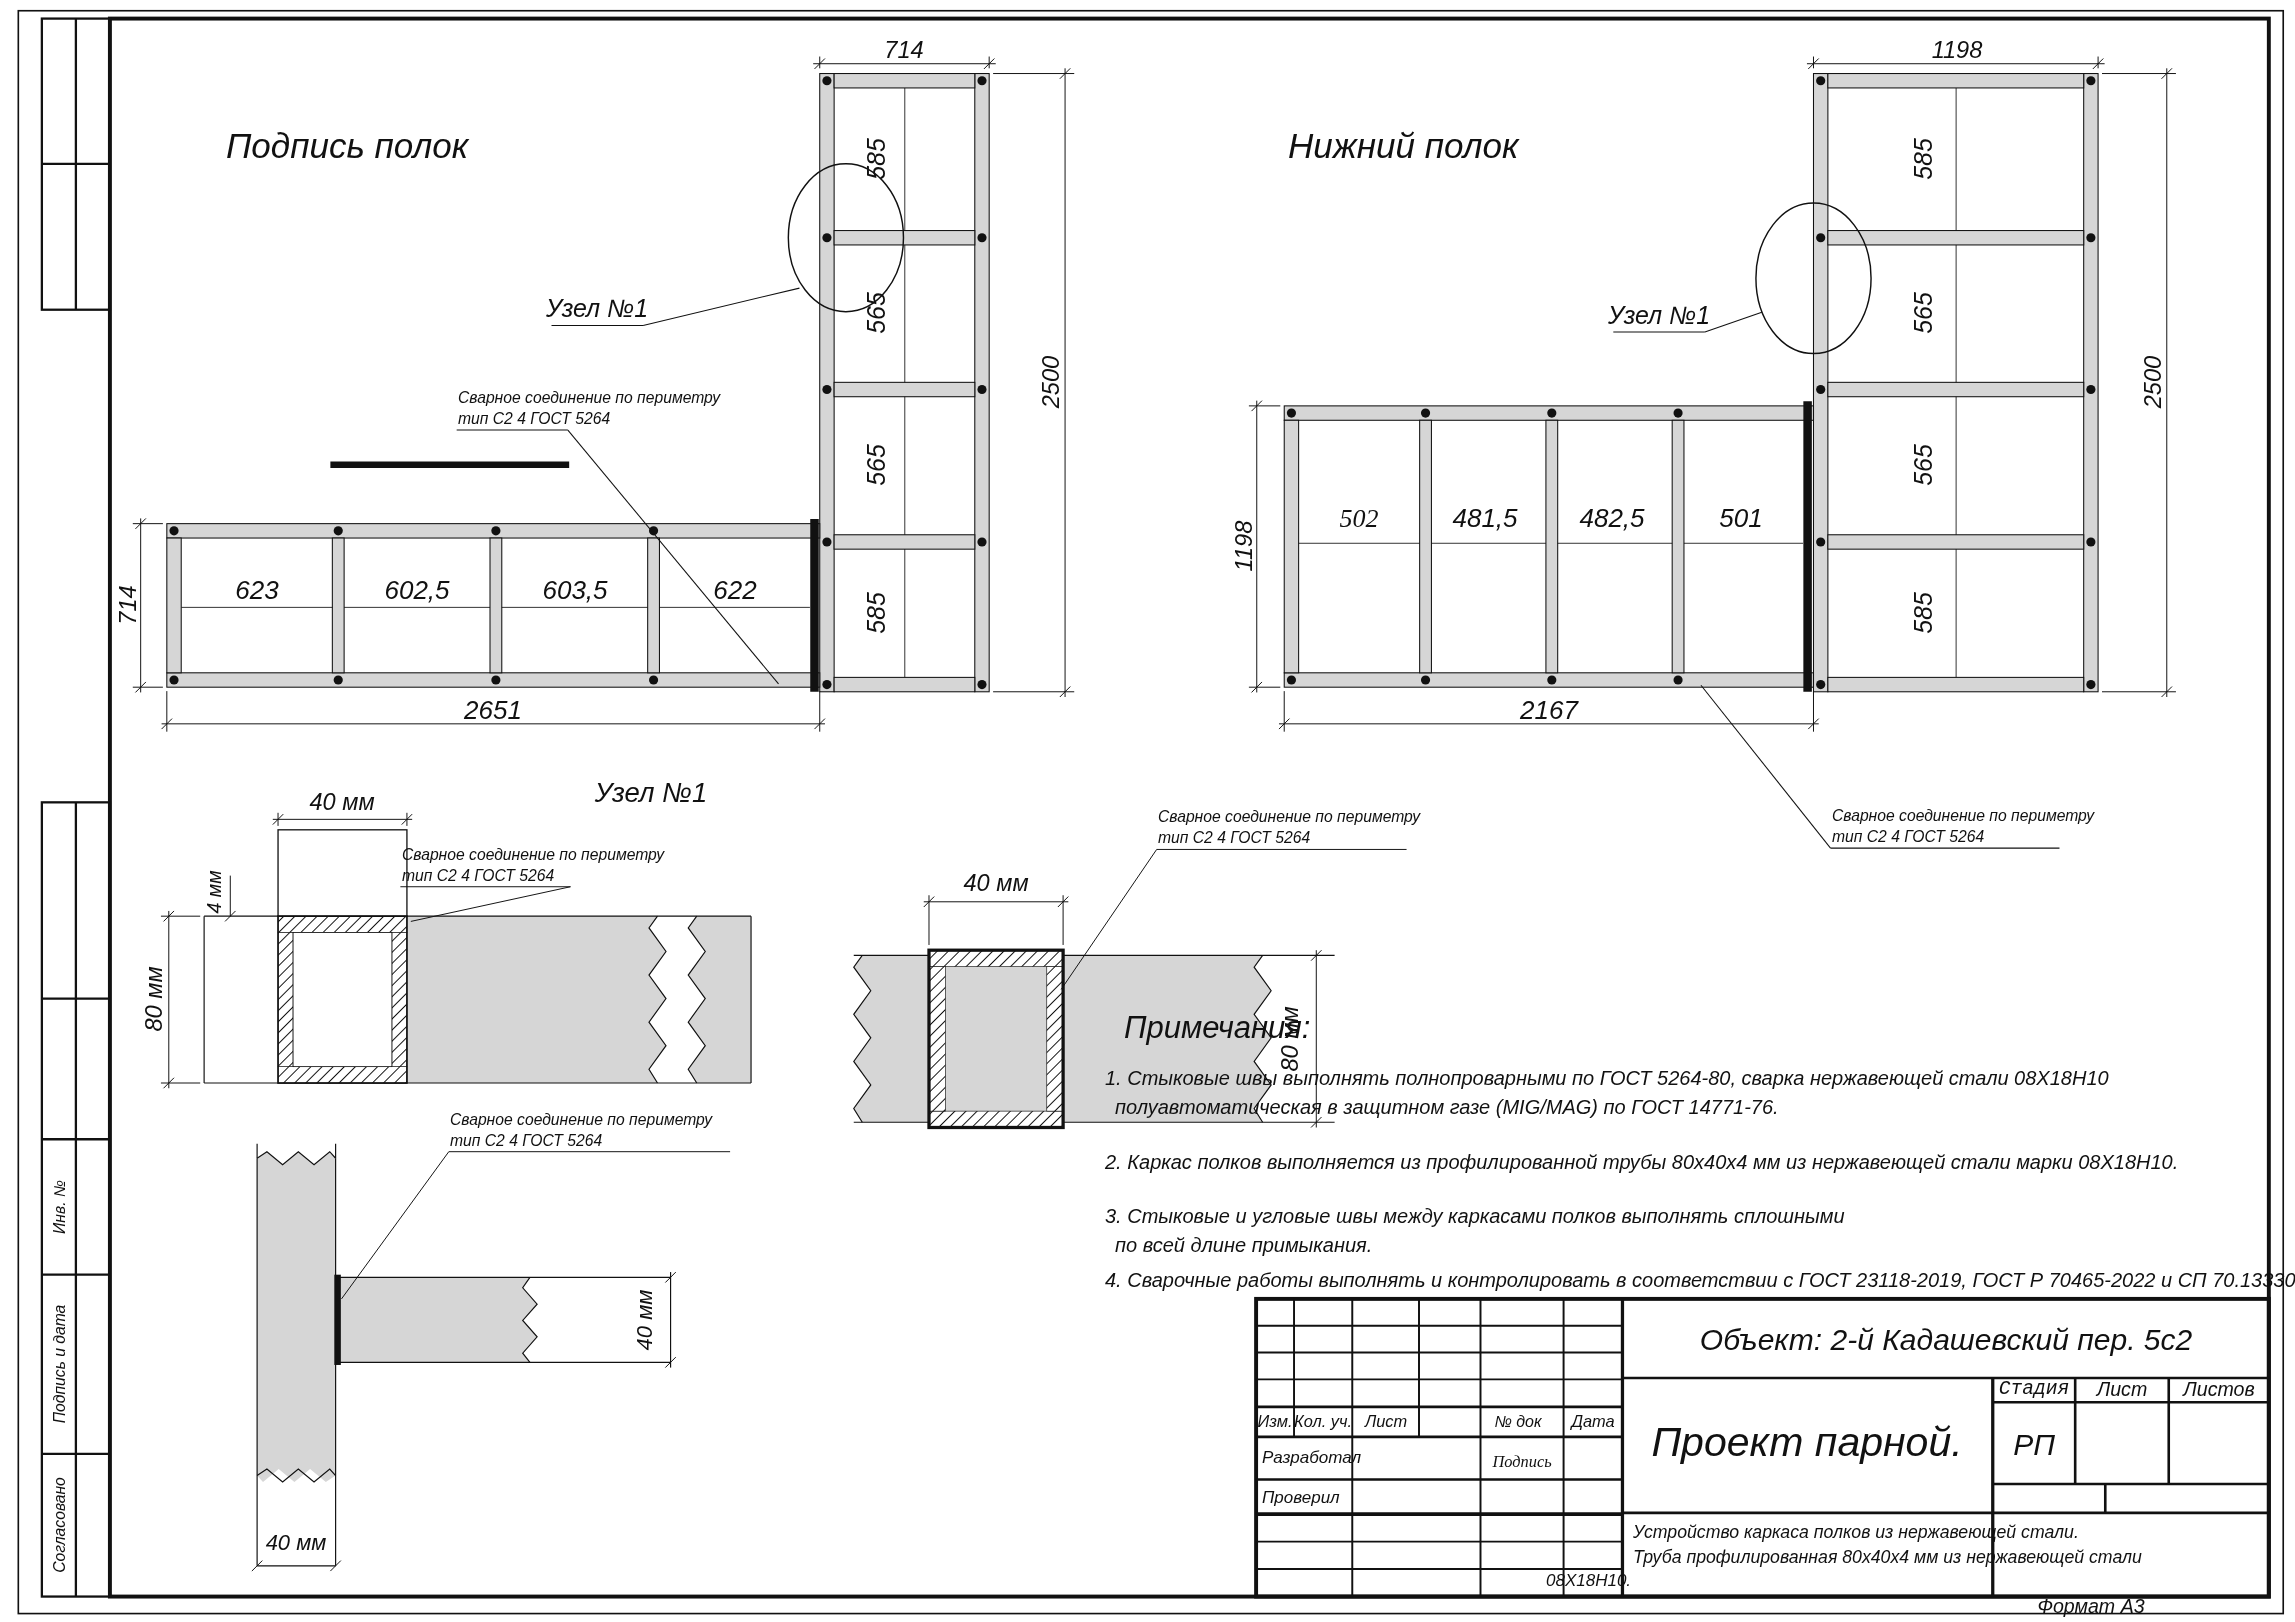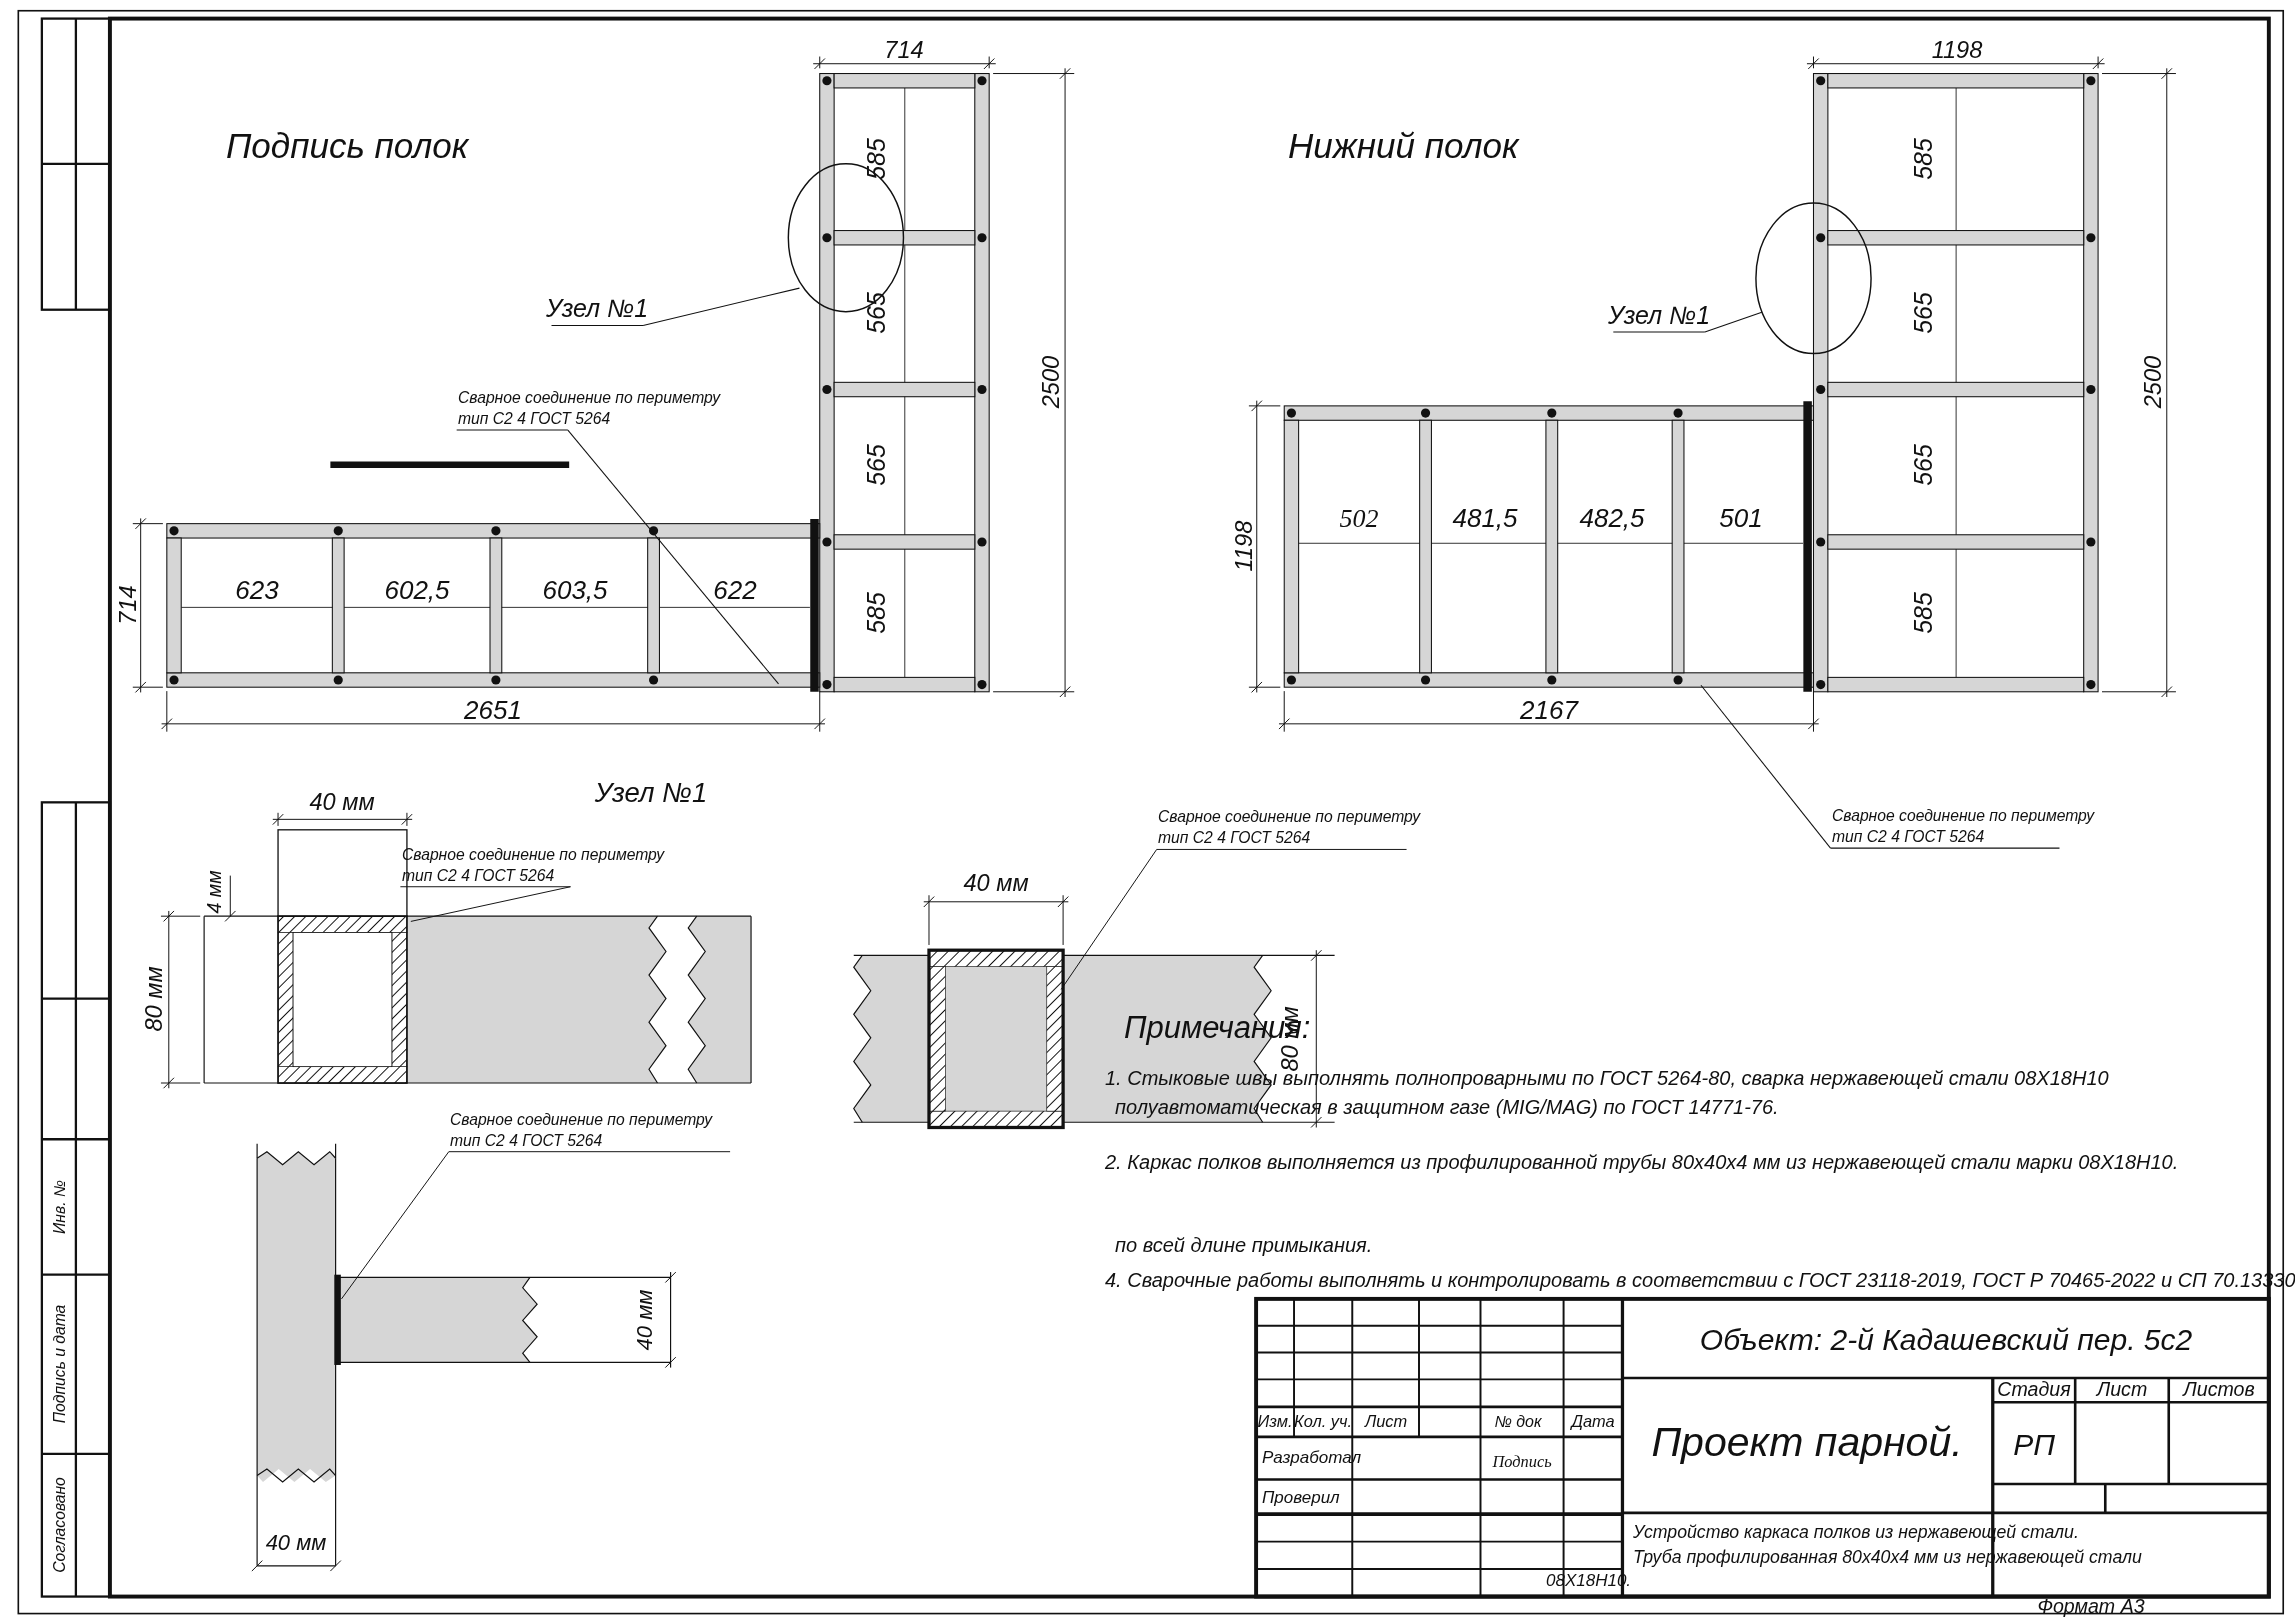--- a/index.html
+++ b/index.html
@@ -378,34 +378,35 @@
   <div class="lbl rv" style="left:154px;top:999px;font-size:23.6px;">80 мм</div>
   <div class="lbl c" style="left:996px;top:883px;font-size:23.6px;">40 мм</div>
   <div class="lbl rv" style="left:1290px;top:1039px;font-size:23.6px;">80 мм</div>
   <div class="lbl c" style="left:296px;top:1543px;font-size:22px;">40 мм</div>
   <div class="lbl rv" style="left:645px;top:1320px;font-size:22px;">40 мм</div>
 
   <div class="lbl" style="left:1124px;top:1008px;font-size:31px;">Примечания:</div>
   <div class="lbl" style="left:1105px;top:1065px;font-size:20px;">1. Стыковые швы выполнять полнопроварными по ГОСТ 5264-80, сварка нержавеющей стали 08Х18Н10</div>
   <div class="lbl" style="left:1115px;top:1094px;font-size:20px;">полуавтоматическая в защитном газе (MIG/MAG) по ГОСТ 14771-76.</div>
   <div class="lbl" style="left:1105px;top:1149px;font-size:20px;">2. Каркас полков выполняется из профилированной трубы 80х40х4 мм из нержавеющей стали марки 08Х18Н10.</div>
+  <div class="lbl" style="left:1105px;top:1203px;font-size:20px;">3. Стыковые и угловые швы между каркасами полков выполнять сплошными</div>
   <div class="lbl" style="left:1115px;top:1232px;font-size:20px;">по всей длине примыкания.</div>
   <div class="lbl" style="left:1105px;top:1267px;font-size:20px;">4. Сварочные работы выполнять и контролировать в соответствии с ГОСТ 23118-2019, ГОСТ Р 70465-2022 и СП 70.13330.</div>
 
   <div class="lbl c" style="left:1946px;top:1339px;font-size:30px;">Объект: 2-й Кадашевский пер. 5с2</div>
   <div class="lbl c" style="left:1807px;top:1443px;font-size:41px;">Проект парной.</div>
   <div class="lbl c" style="left:1275px;top:1422px;font-size:16.4px;">Изм.</div>
   <div class="lbl c" style="left:1323px;top:1422px;font-size:16.4px;">Кол. уч.</div>
   <div class="lbl c" style="left:1386px;top:1422px;font-size:16.4px;">Лист</div>
   <div class="lbl c" style="left:1518px;top:1422px;font-size:16px;">№ док</div>
   <div class="lbl c" style="left:1522px;top:1462px;font-size:16.4px;font-family:Liberation Serif, serif;">Подпись</div>
   <div class="lbl c" style="left:1593px;top:1422px;font-size:16.4px;">Дата</div>
   <div class="lbl" style="left:1262px;top:1447px;font-size:17px;">Разработал</div>
   <div class="lbl" style="left:1262px;top:1487px;font-size:17px;">Проверил</div>
-  <div class="lbl c" style="left:2034px;top:1390px;font-size:19.6px;">Стадия</div>
+  <div class="lbl c" style="left:2034px;top:1390px;font-size:19.6px;font-family:Liberation Mono, monospace;">Стадия</div>
   <div class="lbl c" style="left:2122px;top:1390px;font-size:19.6px;">Лист</div>
   <div class="lbl c" style="left:2219px;top:1390px;font-size:19.6px;">Листов</div>
   <div class="lbl c" style="left:2034px;top:1444px;font-size:30px;">РП</div>
   <div class="lbl" style="left:1633px;top:1521px;font-size:17.7px;">Устройство каркаса полков из нержавеющей стали.</div>
   <div class="lbl" style="left:1633px;top:1546px;font-size:17.7px;">Труба профилированная 80х40х4 мм из нержавеющей стали</div>
   <div class="lbl" style="left:1546px;top:1570px;font-size:17px;">08Х18Н10.</div>
   <div class="lbl c" style="left:2091px;top:1607px;font-size:19.6px;">Формат А3</div>
 
   <div class="lbl rv" style="left:60px;top:1207px;font-size:15.7px;">Инв. №</div>
   <div class="lbl rv" style="left:60px;top:1364px;font-size:15.7px;">Подпись и дата</div>

